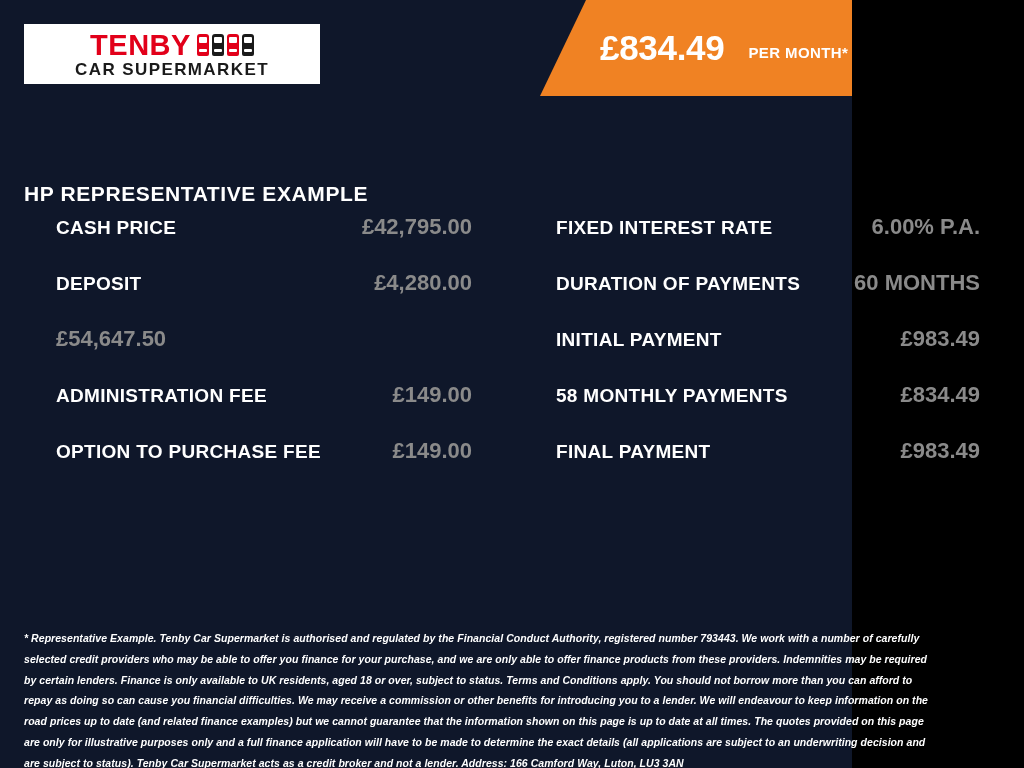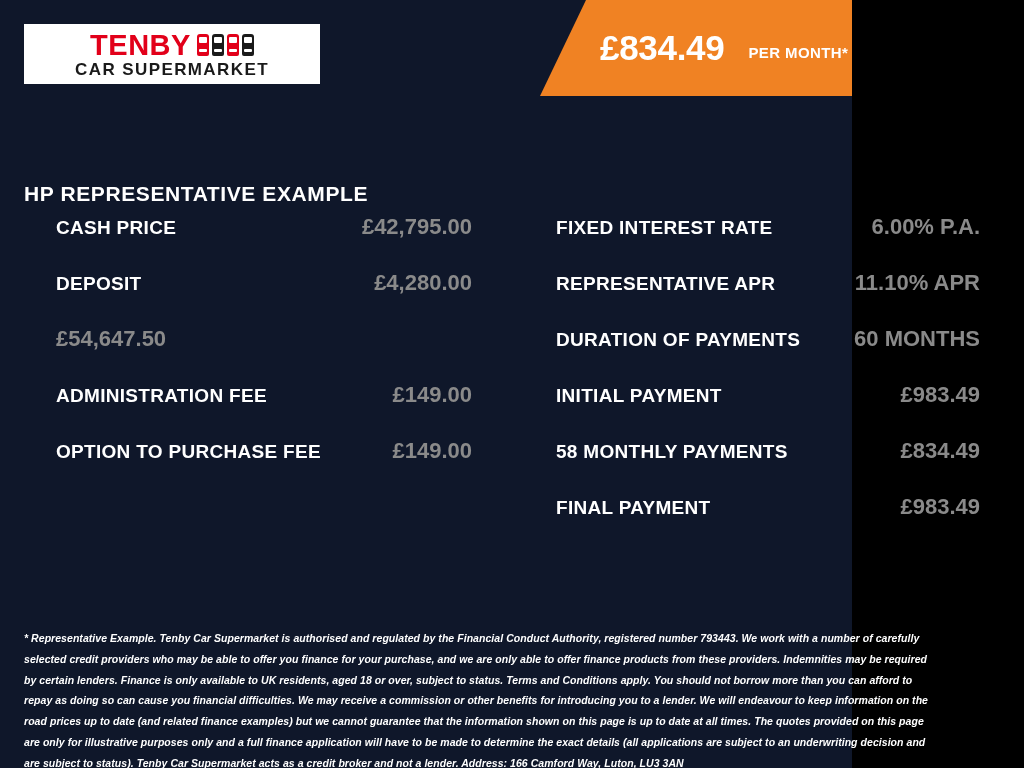--- a/index.html
+++ b/index.html
@@ -220,24 +220,20 @@
         <span class="value">£149.00</span>
       </div>
     </div>
 
     <div class="col right">
       <div class="row">
         <span class="label">FIXED INTEREST RATE</span>
         <span class="value">6.00% P.A.</span>
       </div>
       <div class="row">
-        <span class="label">REPRESENTATIVE APR</span>
-        <span class="value">11.10% APR</span>
-      </div>
-      <div class="row">
         <span class="label">DURATION OF PAYMENTS</span>
         <span class="value">60 MONTHS</span>
       </div>
       <div class="row">
         <span class="label">INITIAL PAYMENT</span>
         <span class="value">£983.49</span>
       </div>
       <div class="row">
         <span class="label">58 MONTHLY PAYMENTS</span>
         <span class="value">£834.49</span>

